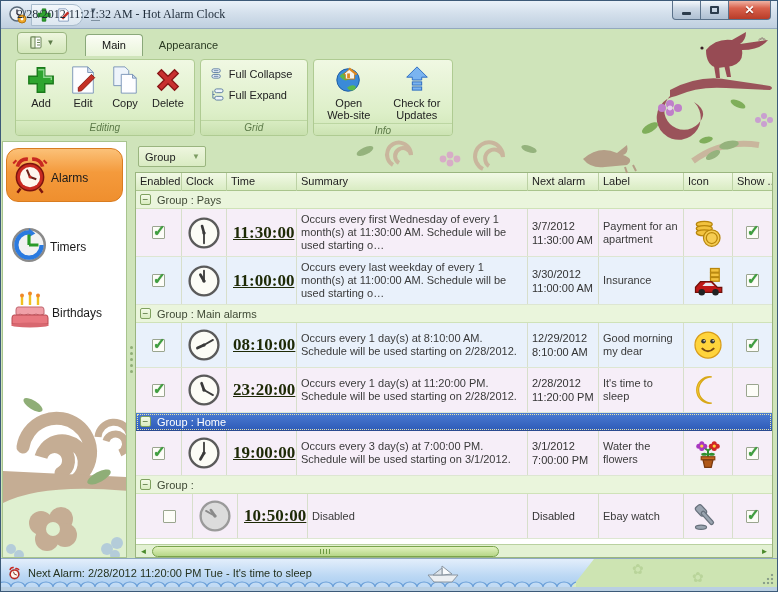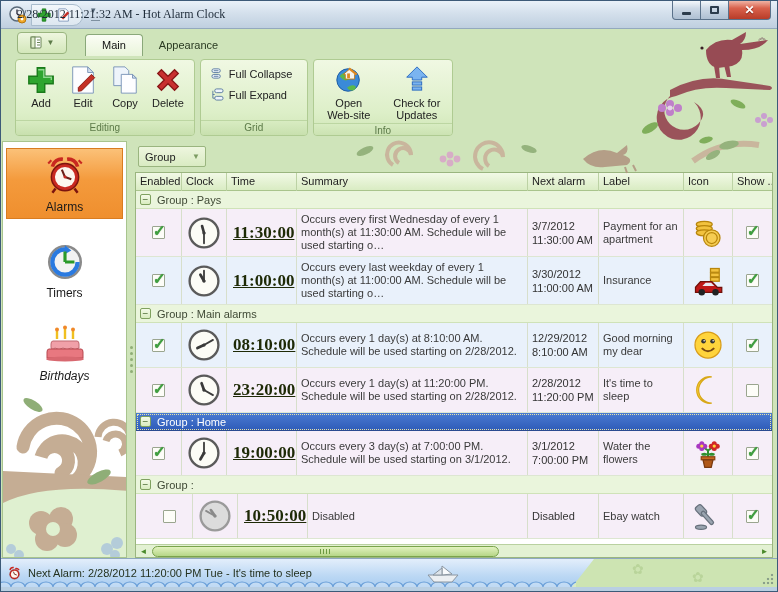--- a/index.html
+++ b/index.html
@@ -22,32 +22,32 @@
   .glyph-max{width:9px;height:8px;border:2px solid #2c3c4c;border-radius:1px;}
   .glyph-x{font-weight:bold;font-size:12px;text-shadow:0 1px 1px #7a1d10;}
   
   .tabrow{position:relative;height:27px;display:flex;align-items:flex-end;padding-left:16px;background:#cfe4ba;}
   .appmenu{height:22px;width:50px;margin:0 18px 0 0;border:1px solid #9ab57f;border-radius:4px;background:linear-gradient(#eef6df,#d3e7ba);display:flex;align-items:center;justify-content:center;gap:3px;align-self:center;}
   .tab{padding:4px 16px 5px;font-size:11px;color:#2a3a22;border-radius:4px 4px 0 0;}
   .tab.active{background:linear-gradient(#fbfdf5,#e9f4da);border:1px solid #8aa87a;border-bottom:none;color:#111;}
   .ribbon{position:relative;height:85px;padding:3px 6px 4px 14px;background:#cfe4ba;}
   .rgroup{float:left;height:77px;margin-right:5px;border:1px solid #afcb92;border-radius:4px;background:linear-gradient(#f0f8e3,#ddefc8 70%,#cfe5b6);display:flex;flex-direction:column;overflow:hidden;}
   .rbody{flex:1;display:flex;align-items:flex-start;padding:3px 4px 0;}
-  .rlabel{height:15px;font-size:10px;color:#5c7a48;text-align:center;background:linear-gradient(#d8ecc2,#c8e0ae);border-top:1px solid #bcd6a2;line-height:14px;}
+  .rlabel{height:15px;font-size:10px;color:#5c7a48;text-align:center;background:linear-gradient(#d8ecc2,#c8e0ae);border-top:1px solid #bcd6a2;line-height:14px;font-style:italic;}
   .bigbtn{display:flex;flex-direction:column;align-items:center;padding:2px 6px;border-radius:3px;font-size:11px;color:#222;min-width:40px;}
   .bigbtn svg{margin-bottom:2px;}
   .bigbtn .bl{text-align:center;line-height:12px;}
   .smallcol{display:flex;flex-direction:column;justify-content:center;gap:8px;padding:4px 6px;}
   .smallbtn{display:flex;align-items:center;gap:5px;font-size:11px;color:#222;}
   .chevrons{position:absolute;right:10px;top:6px;color:#7a5560;font-size:9px;line-height:5px;text-align:center;}
   .bird-decor{position:absolute;right:2px;top:-24px;pointer-events:none;z-index:4;}
   
   .main{display:flex;height:417px;background:#cfe4ba;padding-left:1px;}
   .sidebar{position:relative;width:125px;background:#fff;border:1px solid #a8c48e;overflow:hidden;}
-  .sideitem{position:relative;z-index:2;margin:6px 3px 0;padding:6px 2px 4px;display:flex;flex-direction:column;align-items:center;border-radius:0;font-size:12px;color:#1a1a1a;}
+  .sideitem{position:relative;z-index:2;margin:6px 3px 0;padding:6px 2px 4px;display:flex;flex-direction:row;align-items:center;border-radius:12px;font-size:12px;color:#1a1a1a;}
   .sideitem.sel{background:linear-gradient(#fbc178,#f49a3c 45%,#ef8f2e);border:1px solid #d97c20;}
   .sideitem .slabel{margin-top:3px;}
   .sidedecor{position:absolute;left:0;bottom:0;z-index:1;}
   .splitter{width:8px;background:#cfe4ba;display:flex;flex-direction:column;align-items:center;justify-content:flex-start;padding-top:205px;gap:3px;}
   .splitter i{width:3px;height:3px;border-radius:50%;background:#8fae77;}
   .content{position:relative;flex:1;display:flex;flex-direction:column;padding:0 4px 0 0;}
   .topstrip{position:relative;height:31px;flex:none;}
   .combo{position:absolute;left:3px;top:5px;width:68px;height:21px;border:1px solid #9ab57f;border-radius:2px;background:linear-gradient(#eef6df,#d9ebc2);font-size:11px;color:#222;display:flex;align-items:center;padding-left:6px;}
   .combo .arrow{margin-left:auto;margin-right:5px;color:#7d9c63;font-size:8px;}
   .stripdecor{position:absolute;right:10px;top:-6px;pointer-events:none;opacity:.9;}
@@ -267,21 +267,21 @@
       </div>
       <div class="sideitem" style="margin-top:16px;">
         <svg width="42" height="42" viewBox="0 0 40 40">
             <circle cx="20" cy="20" r="15" fill="#f2f2f2" stroke="#8a8a8a" stroke-width="2.4"></circle>
             <path d="M20 8 a12 12 0 1 0 12 12" fill="none" stroke="#2a7ae0" stroke-width="4"></path>
             <path d="M20 4 l6 5-7 4z" fill="#2a7ae0"></path>
             <path d="M20 20 V10 M20 20 h9" stroke="#2a9a2a" stroke-width="3"></path>
           </svg>
         <span class="slabel">Timers</span>
       </div>
-      <div class="sideitem" style="margin-top:14px;font-style:italic;">
+      <div class="sideitem" style="margin-top:14px;">
         <svg width="44" height="42" viewBox="0 0 44 40">
             <path d="M14 6v8M22 4v10M30 6v8" stroke="#f0c020" stroke-width="2.4"></path>
             <circle cx="14" cy="4.5" r="2" fill="#f08828"></circle>
             <circle cx="22" cy="2.5" r="2" fill="#f08828"></circle>
             <circle cx="30" cy="4.5" r="2" fill="#f08828"></circle>
             <path d="M10 16 h24 q2 0 2 3 v4 q-4 3-8 0-4 3-8 0-4 3-8 0-4 3-4-1 v-3 q0-3 2-3z" fill="#f0a0a8" stroke="#c06870"></path>
             <path d="M6 24 h32 q2 0 2 3 v6 h-36 v-6 q0-3 2-3z" fill="#e87880" stroke="#b84850"></path>
             <ellipse cx="22" cy="34" rx="19" ry="2.6" fill="#d86870"></ellipse>
           </svg>
         <span class="slabel">Birthdays</span>

